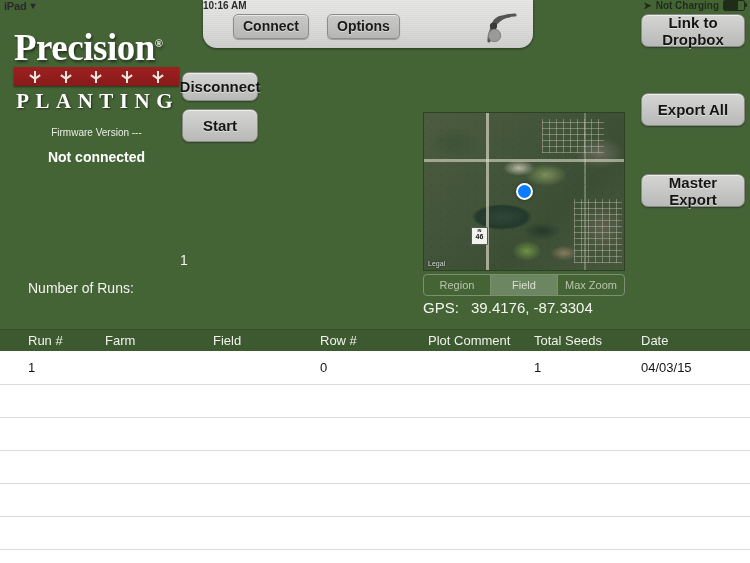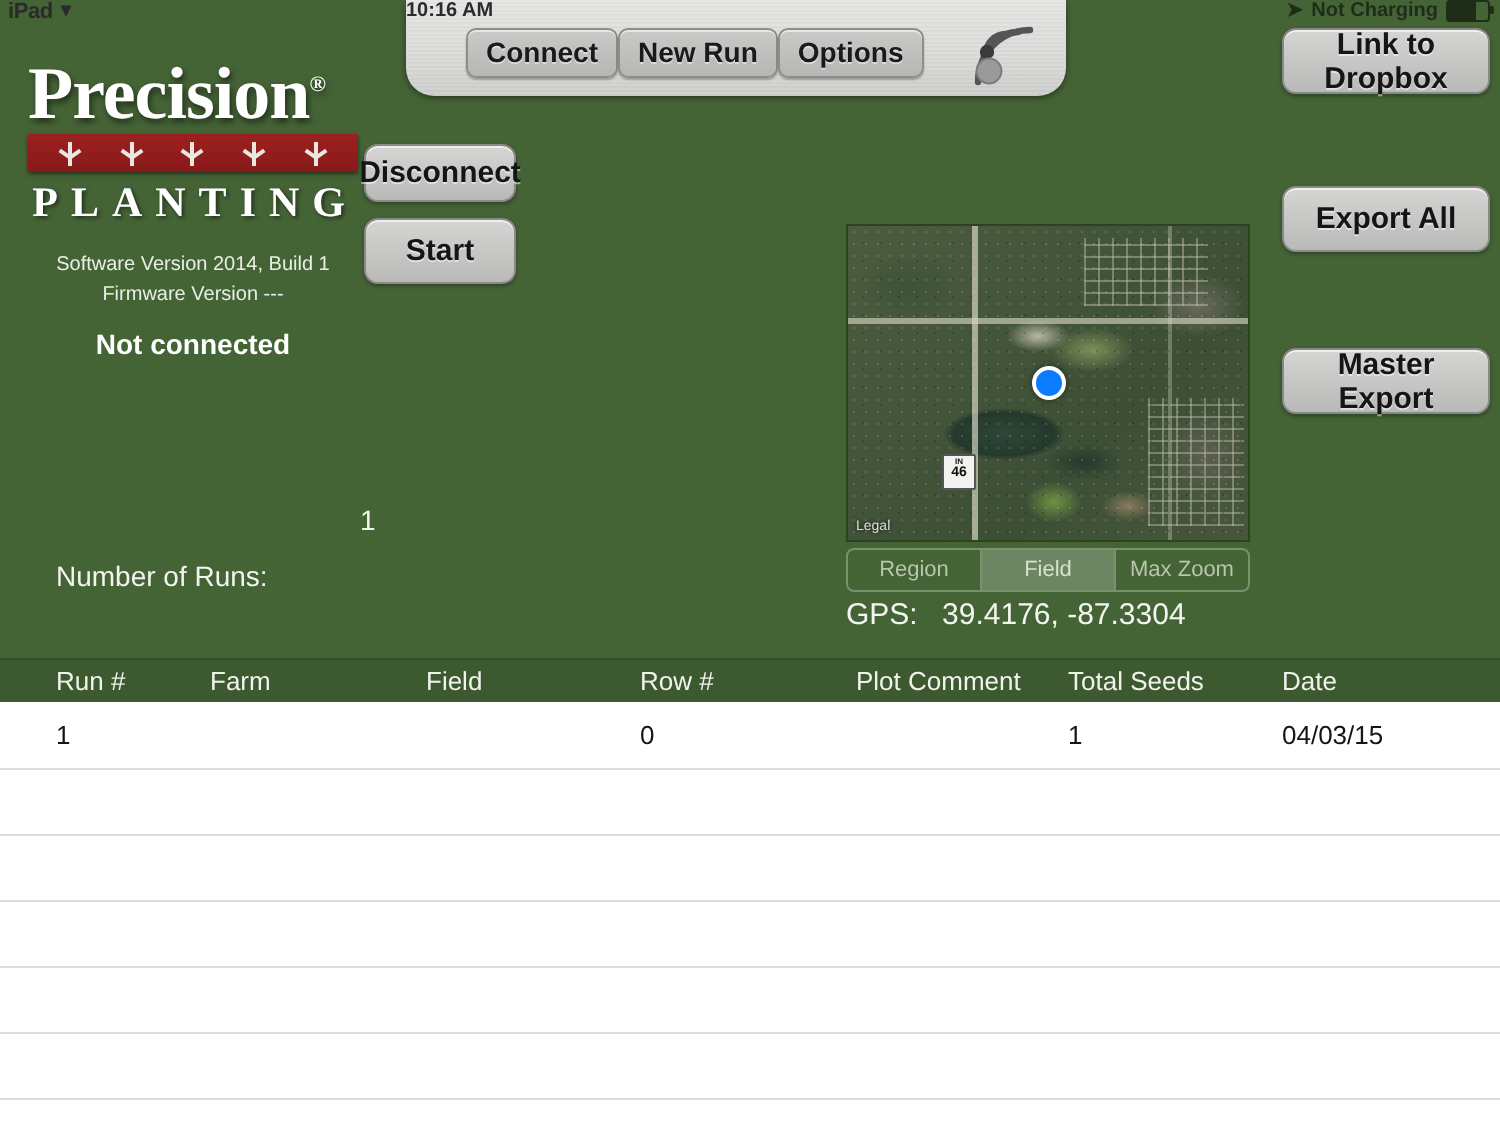--- a/index.html
+++ b/index.html
@@ -84,21 +84,21 @@
     top: 0px; left: 0; right: 0;
     text-align: left;
     font-size: 10px;
     font-weight: bold;
     color: #2b2b2b;
   }
   #toolbar-buttons {
     position: absolute;
     top: 14px; left: 30px;
     display: flex;
-    gap: 0;
+    gap: 18px;
     align-items: center;
   }
   .tb-btn {
     background: linear-gradient(to bottom, #c9c9c7 0%, #b6b6b4 100%);
     border: 1px solid #8d8d8b;
     border-radius: 5px;
     padding: 4px 9px;
     font-size: 14px;
     font-weight: bold;
     color: #1a1a1a;
@@ -401,21 +401,20 @@
     <span class="loc-arrow">➤</span>
     <span>Not Charging</span>
     <span class="battery"></span>
   </div>
 </div>
 
 <div id="toolbar">
   <div id="toolbar-clock">10:16 AM</div>
   <div id="toolbar-buttons">
     <button class="tb-btn">Connect</button>
-    <button class="tb-btn">New Run</button>
     <button class="tb-btn">Options</button>
   </div>
   <svg id="signal-icon" viewBox="0 0 40 40">
     <g fill="none" stroke="#555555" stroke-width="3.2" stroke-linecap="round">
       <path d="M12 22 A10 10 0 0 1 22 12"></path>
       <path d="M10 29 A18 18 0 0 1 28 11"></path>
       <path d="M8 36 A26 26 0 0 1 34 10"></path>
     </g>
     <circle cx="12.5" cy="21" r="3.6" fill="#3a3a3a"></circle>
     <circle cx="13.5" cy="30.5" r="6.2" fill="#9a9a9a" stroke="#7d7d7d" stroke-width="1"></circle>
@@ -438,21 +437,20 @@
       </span>
     <span class="sprout">
         <i></i>
       </span>
     <span class="sprout">
         <i></i>
       </span>
   </div>
   <div id="logo-planting">PLANTING</div>
   <div id="version-lines">
-    <div>Software Version 2014, Build 1</div>
     <div>Firmware Version ---</div>
   </div>
   <div id="conn-status">Not connected</div>
 </div>
 
 <button class="big-btn" id="btn-disconnect">Disconnect</button>
 <button class="big-btn" id="btn-start">Start</button>
 <button class="big-btn" id="btn-dropbox">Link to Dropbox</button>
 <button class="big-btn" id="btn-export">Export All</button>
 <button class="big-btn" id="btn-summary">Master Export</button>

